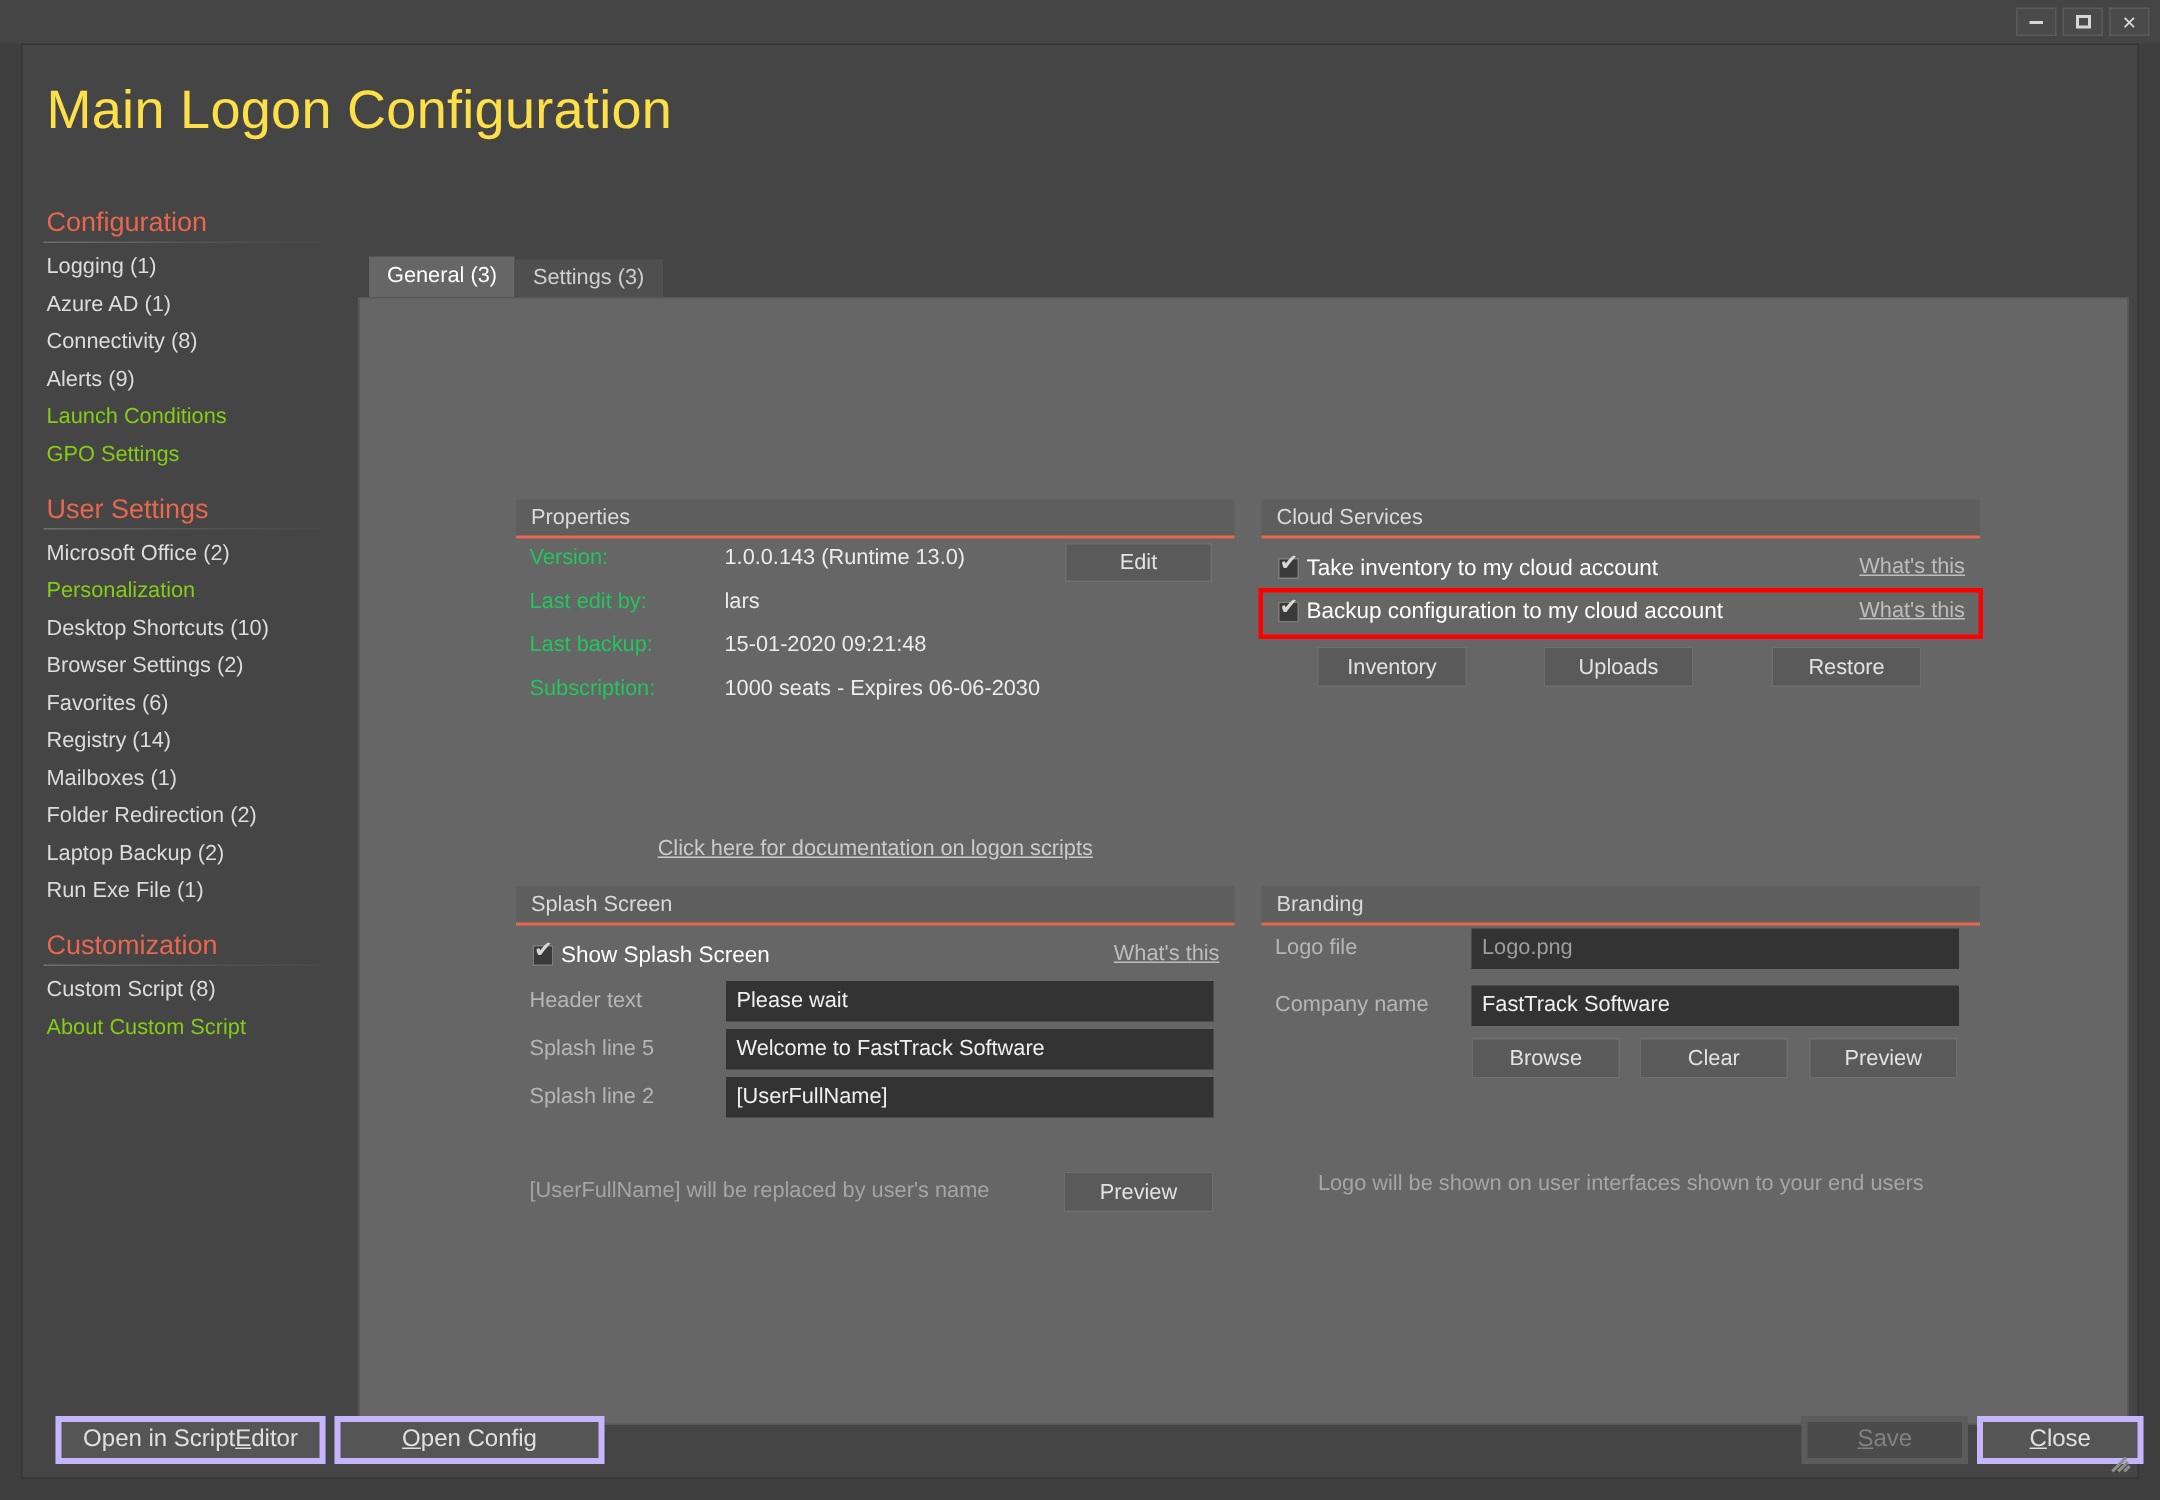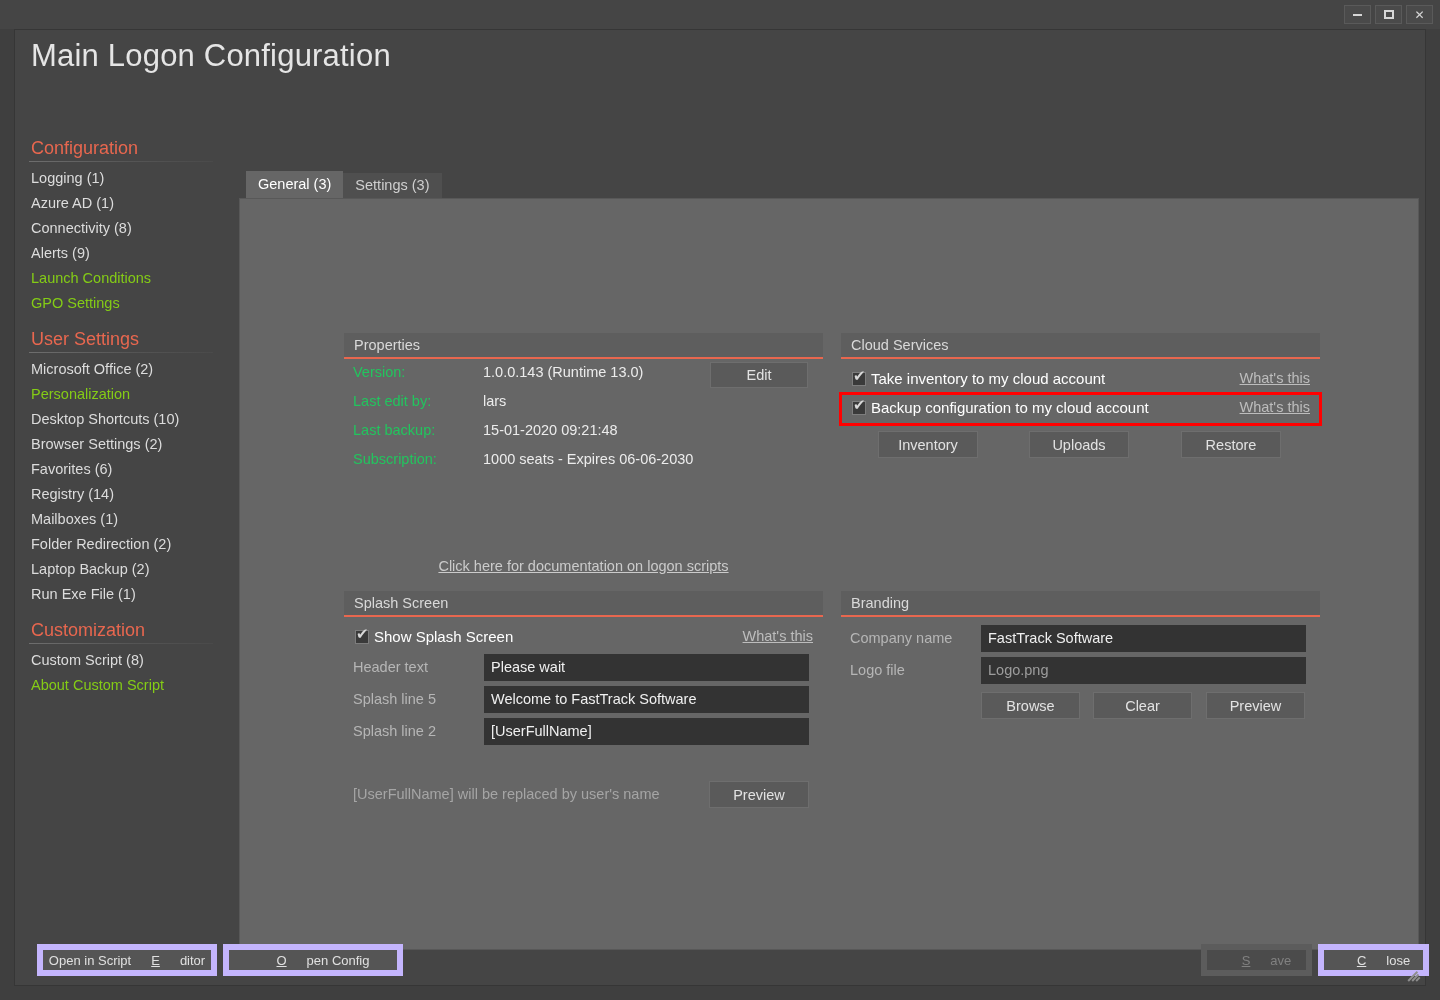--- a/index.html
+++ b/index.html
@@ -34,22 +34,22 @@
 
   
   #client {
     position: absolute; left: 14px; top: 29px;
     width: 1412px; height: 957px;
     background: #454545;
     border: 1px solid #363636;
   }
 
   #page-title {
-    position: absolute; left: 16px; top: 8px;
-    font-size: 31px; color: #e5e5e5; font-weight: 400;
+    position: absolute; left: 16px; top: 22px;
+    font-size: 36px; color: #fde047; font-weight: 400;
     letter-spacing: 0.2px;
   }
 
   
   #sidebar {
     position: absolute; left: 14px; top: 108px;
     width: 196px; height: 780px;
   }
   .side-section { margin-bottom: 13px; }
   .side-header {
@@ -190,23 +190,23 @@
     text-align: center; font-size: 14.5px; color: #a5a5a5;
   }
 
   
   #bottombar {
     position: absolute; left: 0; top: 900px;
     width: 1410px; height: 56px;
   }
   .bottom-btn {
     position: absolute; top: 14px; height: 32px;
-    background: #555555; border: 6px solid #c4b5fd;
-    color: #e0e0e0; font-size: 13px;
-    display: flex; align-items: center; justify-content: center; gap: 20px;
+    background: #555555; border: 4px solid #c4b5fd;
+    color: #e0e0e0; font-size: 16px;
+    display: flex; align-items: center; justify-content: center;
   }
   #btn-script-editor { left: 22px;   width: 180px; }
   #btn-open-config   { left: 208px;  width: 180px; }
   #btn-save  { left: 1186px; width: 111px; background: #4b4b4b; border-color: #5c5c5c; color: #818181; }
   #btn-close-dialog { left: 1303px; width: 111px; }
   .acc { text-decoration: underline; }
 
   #resize-grip {
     position: absolute; right: 3px; bottom: 3px;
     width: 15px; height: 15px;
@@ -345,33 +345,34 @@
           <div class="textbox">[UserFullName]</div>
         </div>
         <div id="splash-note">[UserFullName] will be replaced by user's name</div>
         <div class="btn" id="btn-splash-preview">Preview</div>
       </div>
     </div>
 
     <div class="panel" id="panel-branding">
       <div class="panel-header">Branding</div>
       <div class="panel-body" style="height:200px">
+        <div class="field-row">
+          <span class="field-label">Logo file</span>
+          <div class="textbox placeholder">Logo.png</div>
+        </div>
         <div class="field-row" style="margin-top:6px">
           <span class="field-label">Company name</span>
           <div class="textbox">FastTrack Software</div>
-        </div>
-        <div class="field-row">
-          <span class="field-label">Logo file</span>
-          <div class="textbox placeholder">Logo.png</div>
         </div>
         <div id="branding-buttons">
           <div class="btn" id="btn-browse">Browse</div>
           <div class="btn" id="btn-clear">Clear</div>
           <div class="btn" id="btn-preview">Preview</div>
         </div>
+        <div id="branding-note">Logo will be shown on user interfaces shown to your end users</div>
       </div>
     </div>
 
     <div id="bottombar">
       <div class="bottom-btn" id="btn-script-editor">
         <span>Open in Script </span>
           <span class="acc">E</span>
           <span>ditor</span>
       </div>
       <div class="bottom-btn" id="btn-open-config">

